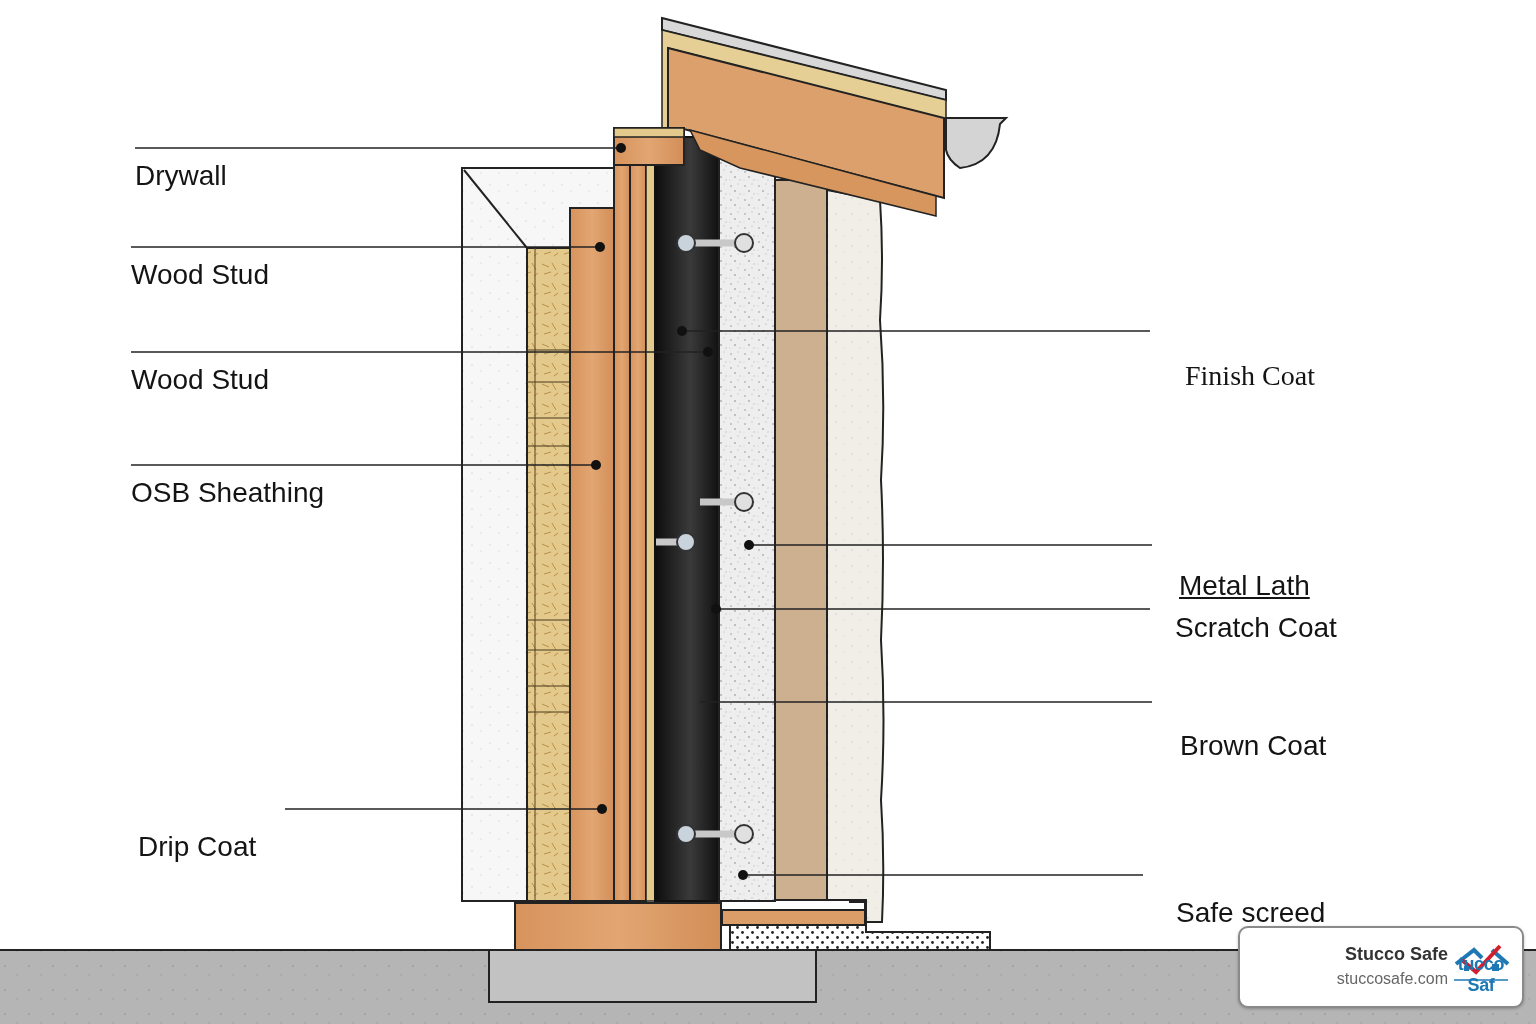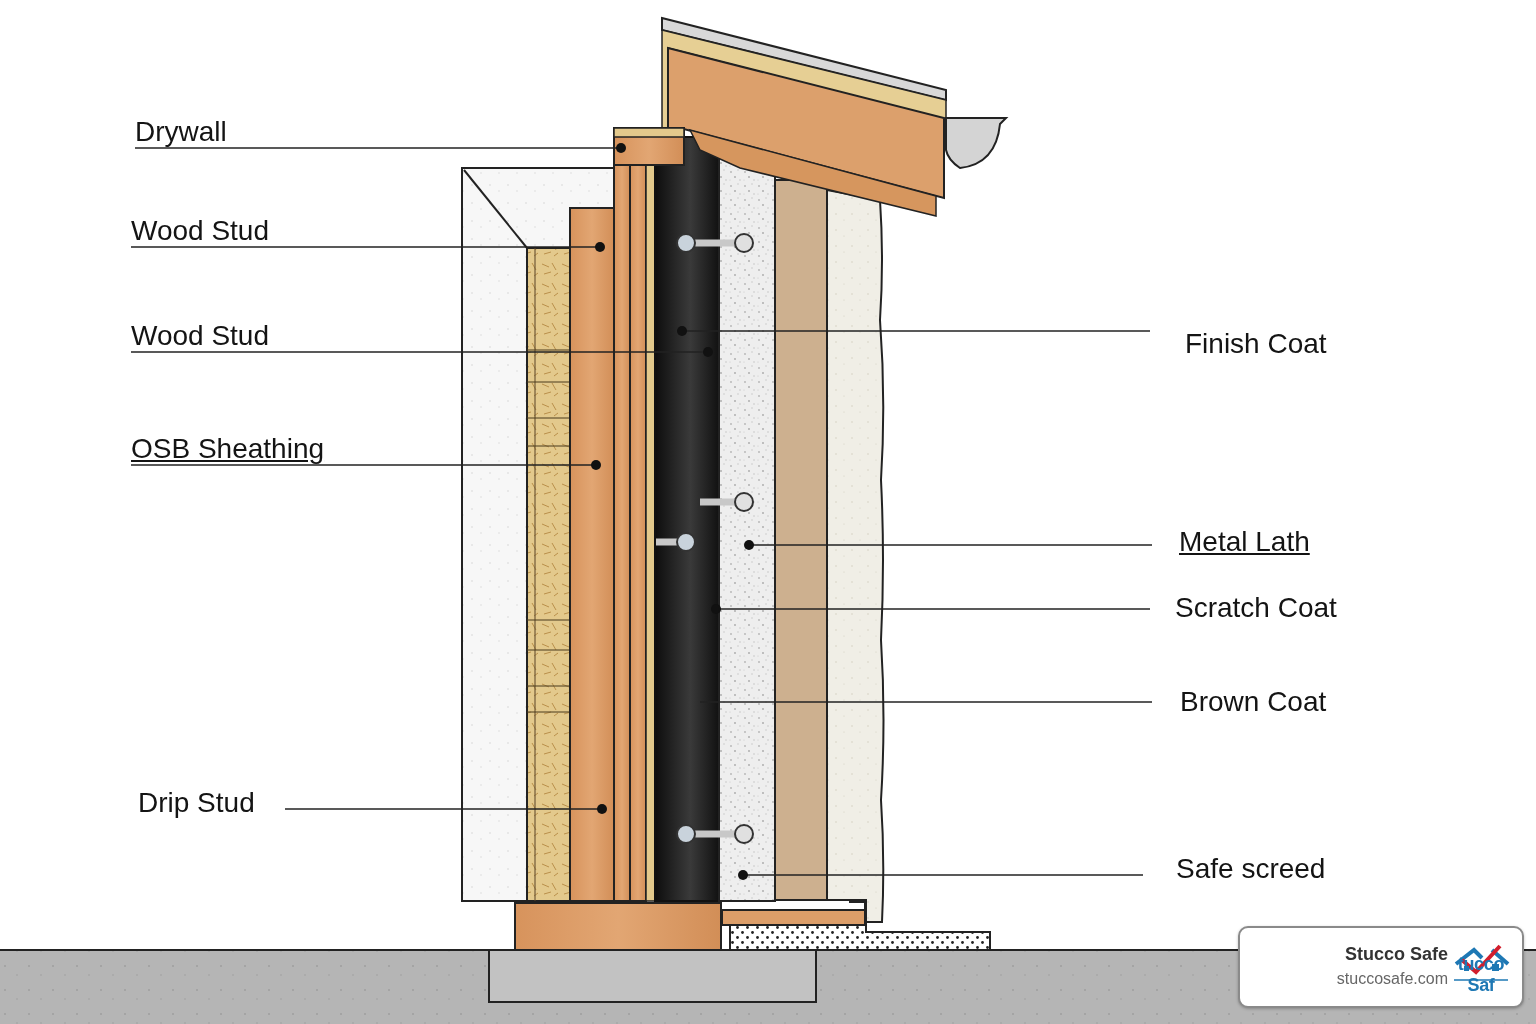--- a/index.html
+++ b/index.html
@@ -4,21 +4,21 @@
 <style>
   html, body { margin: 0; padding: 0; }
   body {
     width: 1536px; height: 1024px; position: relative; overflow: hidden;
     background: #ffffff;
     font-family: "Liberation Sans", sans-serif;
   }
   .canvas { position: absolute; left: 0; top: 0; width: 1536px; height: 1024px; }
   .label {
     position: absolute; font-size: 28px; color: #141414;
-    font-family: "Liberation Sans", sans-serif; white-space: nowrap;
+    font-family: "Liberation Sans", sans-serif; white-space: nowrap; margin-top: 44px;
   }
   .badge {
     position: absolute; left: 1238px; top: 926px; width: 282px; height: 78px;
     background: #ffffff; border: 2px solid #8a8a8a; border-radius: 10px;
     box-shadow: 0 1px 3px rgba(0,0,0,0.25);
   }
   .badge-title {
     position: absolute; right: 74px; top: 16px; font-size: 18px; font-weight: bold; color: #333333; margin-left: 9px;
   }
   .badge-url {
@@ -174,26 +174,26 @@
     <circle cx="749" cy="545" r="5"></circle>
     <circle cx="716" cy="609" r="5"></circle>
     <circle cx="743" cy="875" r="5"></circle>
   </g>
 </svg>
 </div>
 
 <div class="label" style="left:135px; top:116px;">Drywall</div>
 <div class="label" style="left:131px; top:215px;">Wood Stud</div>
 <div class="label" style="left:131px; top:320px;">Wood Stud</div>
-<div class="label" style="left:131px; top:433px;text-decoration:underline;">OSB Sheathing</div>
-<div class="label" style="left:138px; top:787px;">Drip Stud</div>
-
-<div class="label" style="left:1185px; top:328px;">Finish Coat</div>
+<div class="label" style="left:131px; top:433px;">OSB Sheathing</div>
+<div class="label" style="left:138px; top:787px;">Drip Coat</div>
+
+<div class="label" style="left:1185px; top:316px;font-family:Liberation Serif, serif;">Finish Coat</div>
 <div class="label" style="left:1179px; top:526px;text-decoration:underline;">Metal Lath</div>
-<div class="label" style="left:1175px; top:592px;">Scratch Coat</div>
+<div class="label" style="left:1175px; top:568px;">Scratch Coat</div>
 <div class="label" style="left:1180px; top:686px;">Brown Coat</div>
 <div class="label" style="left:1176px; top:853px;">Safe screed</div>
 
 <div class="badge">
   <div class="badge-title">Stucco Safe</div>
   <div class="badge-url">stuccosafe.com</div>
   <div class="badge-logo">
     <svg width="58" height="40" viewBox="0 0 58 40">
       <polyline points="4,22 22,8 30,16" fill="none" stroke="#1e78b4" stroke-width="4"></polyline>
       <polyline points="40,8 56,22" fill="none" stroke="#1e78b4" stroke-width="4"></polyline>

